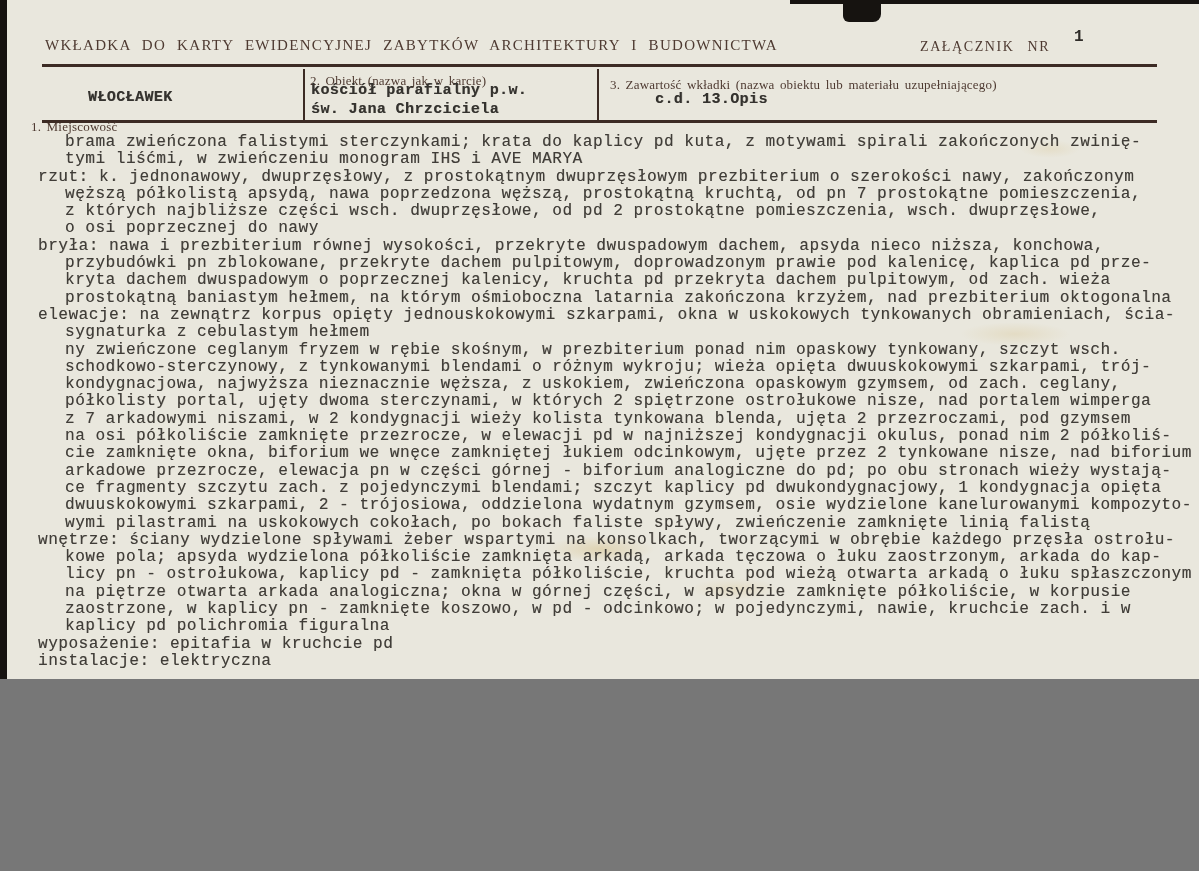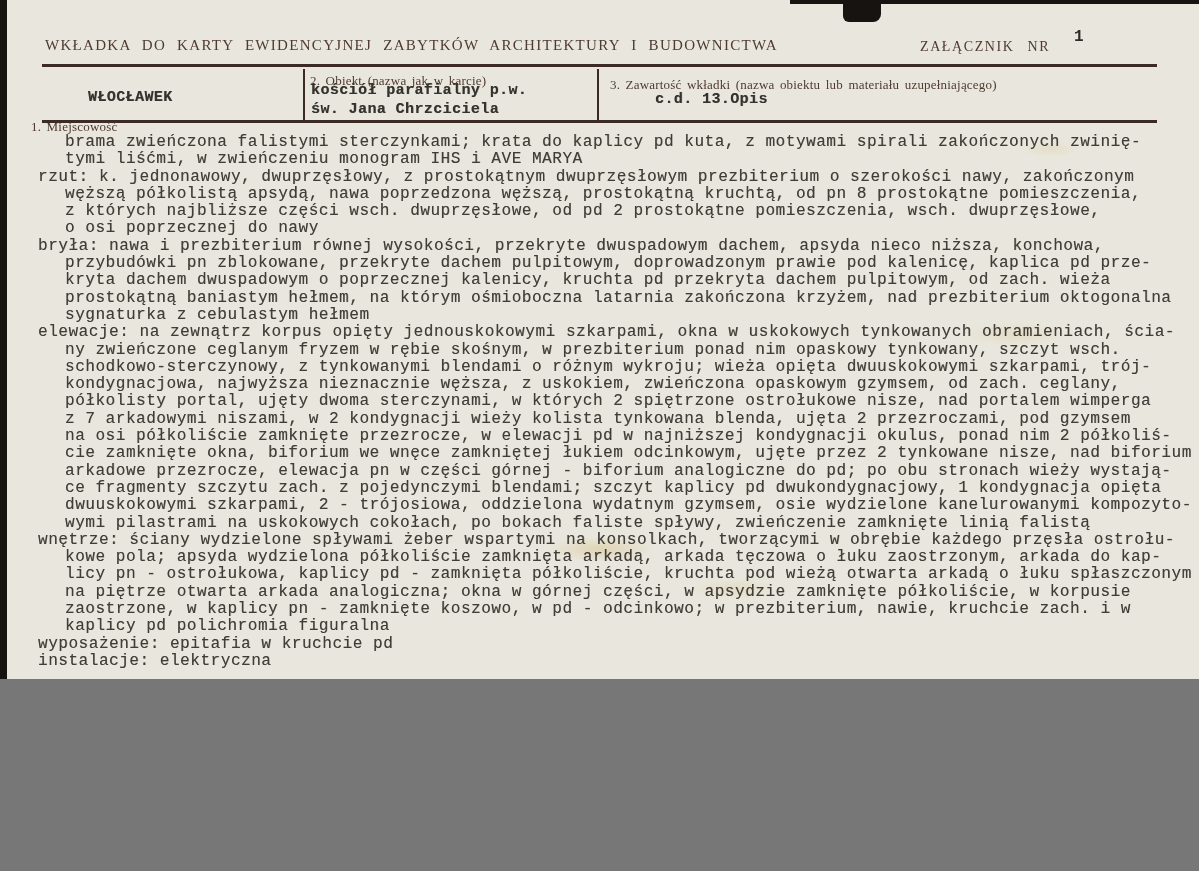--- a/index.html
+++ b/index.html
@@ -100,37 +100,37 @@
   <div class="typed f3-value">c.d. 13.Opis</div>
 
   <div class="doc-body">
 
       <div class="line indent">brama zwieńczona falistymi sterczynkami; krata do kaplicy pd kuta, z motywami spirali zakończonych zwinię-</div>
 
       <div class="line indent">tymi liśćmi, w zwieńczeniu monogram IHS i AVE MARYA</div>
 
       <div class="line">rzut: k. jednonawowy, dwuprzęsłowy, z prostokątnym dwuprzęsłowym prezbiterium o szerokości nawy, zakończonym</div>
 
-      <div class="line indent">węższą półkolistą apsydą, nawa poprzedzona węższą, prostokątną kruchtą, od pn 8 prostokątne pomieszczenia,</div>
+      <div class="line indent">węższą półkolistą apsydą, nawa poprzedzona węższą, prostokątną kruchtą, od pn 7 prostokątne pomieszczenia,</div>
 
       <div class="line indent">z których najbliższe części wsch. dwuprzęsłowe, od pd 2 prostokątne pomieszczenia, wsch. dwuprzęsłowe,</div>
 
       <div class="line indent">o osi poprzecznej do nawy</div>
 
       <div class="line">bryła: nawa i prezbiterium równej wysokości, przekryte dwuspadowym dachem, apsyda nieco niższa, konchowa,</div>
 
       <div class="line indent">przybudówki pn zblokowane, przekryte dachem pulpitowym, doprowadzonym prawie pod kalenicę, kaplica pd prze-</div>
 
       <div class="line indent">kryta dachem dwuspadowym  o poprzecznej kalenicy, kruchta pd przekryta dachem pulpitowym, od zach. wieża</div>
 
       <div class="line indent">prostokątną baniastym hełmem, na którym ośmioboczna latarnia zakończona krzyżem, nad prezbiterium oktogonalna</div>
 
+      <div class="line">elewacje: na zewnątrz korpus opięty jednouskokowymi szkarpami, okna w uskokowych tynkowanych obramieniach, ścia-</div>
+
       <div class="line indent">sygnaturka z cebulastym hełmem</div>
-
-      <div class="line">elewacje: na zewnątrz korpus opięty jednouskokowymi szkarpami, okna w uskokowych tynkowanych obramieniach, ścia-</div>
 
       <div class="line indent">ny zwieńczone ceglanym fryzem w rębie skośnym, w prezbiterium ponad nim opaskowy tynkowany, szczyt wsch.</div>
 
       <div class="line indent">schodkowo-sterczynowy, z tynkowanymi blendami o różnym wykroju; wieża opięta dwuuskokowymi szkarpami, trój-</div>
 
       <div class="line indent">kondygnacjowa, najwyższa nieznacznie węższa, z uskokiem, zwieńczona opaskowym gzymsem, od zach. ceglany,</div>
 
       <div class="line indent">półkolisty portal, ujęty dwoma sterczynami, w których 2 spiętrzone ostrołukowe nisze, nad portalem wimperga</div>
 
       <div class="line indent">z 7 arkadowymi niszami, w 2 kondygnacji wieży kolista tynkowana blenda, ujęta 2 przezroczami, pod gzymsem</div>
@@ -148,21 +148,21 @@
       <div class="line indent">wymi pilastrami na uskokowych cokołach, po bokach faliste spływy, zwieńczenie zamknięte linią falistą</div>
 
       <div class="line">wnętrze: ściany wydzielone spływami żeber wspartymi na konsolkach, tworzącymi w obrębie każdego przęsła ostrołu-</div>
 
       <div class="line indent">kowe pola; apsyda wydzielona półkoliście zamknięta arkadą, arkada tęczowa o łuku zaostrzonym, arkada do kap-</div>
 
       <div class="line indent">licy pn - ostrołukowa, kaplicy pd - zamknięta półkoliście, kruchta pod wieżą otwarta arkadą o łuku spłaszczonym</div>
 
       <div class="line indent">na piętrze otwarta arkada analogiczna; okna w górnej części, w apsydzie zamknięte półkoliście, w korpusie</div>
 
-      <div class="line indent">zaostrzone, w kaplicy pn - zamknięte koszowo, w pd - odcinkowo; w prezbiterium, nawie, kruchcie zach. i w</div>
+      <div class="line indent">zaostrzone, w kaplicy pn - zamknięte koszowo, w pd - odcinkowo; w pojedynczymi, nawie, kruchcie zach. i w</div>
 
       <div class="line indent">kaplicy pd polichromia figuralna</div>
 
       <div class="line">wyposażenie: epitafia w kruchcie pd</div>
 
       <div class="line">instalacje: elektryczna</div>
     </div>
 
   <div class="founder-line"></div>
   <div class="print founder-label">Wkładkę założył:</div>

